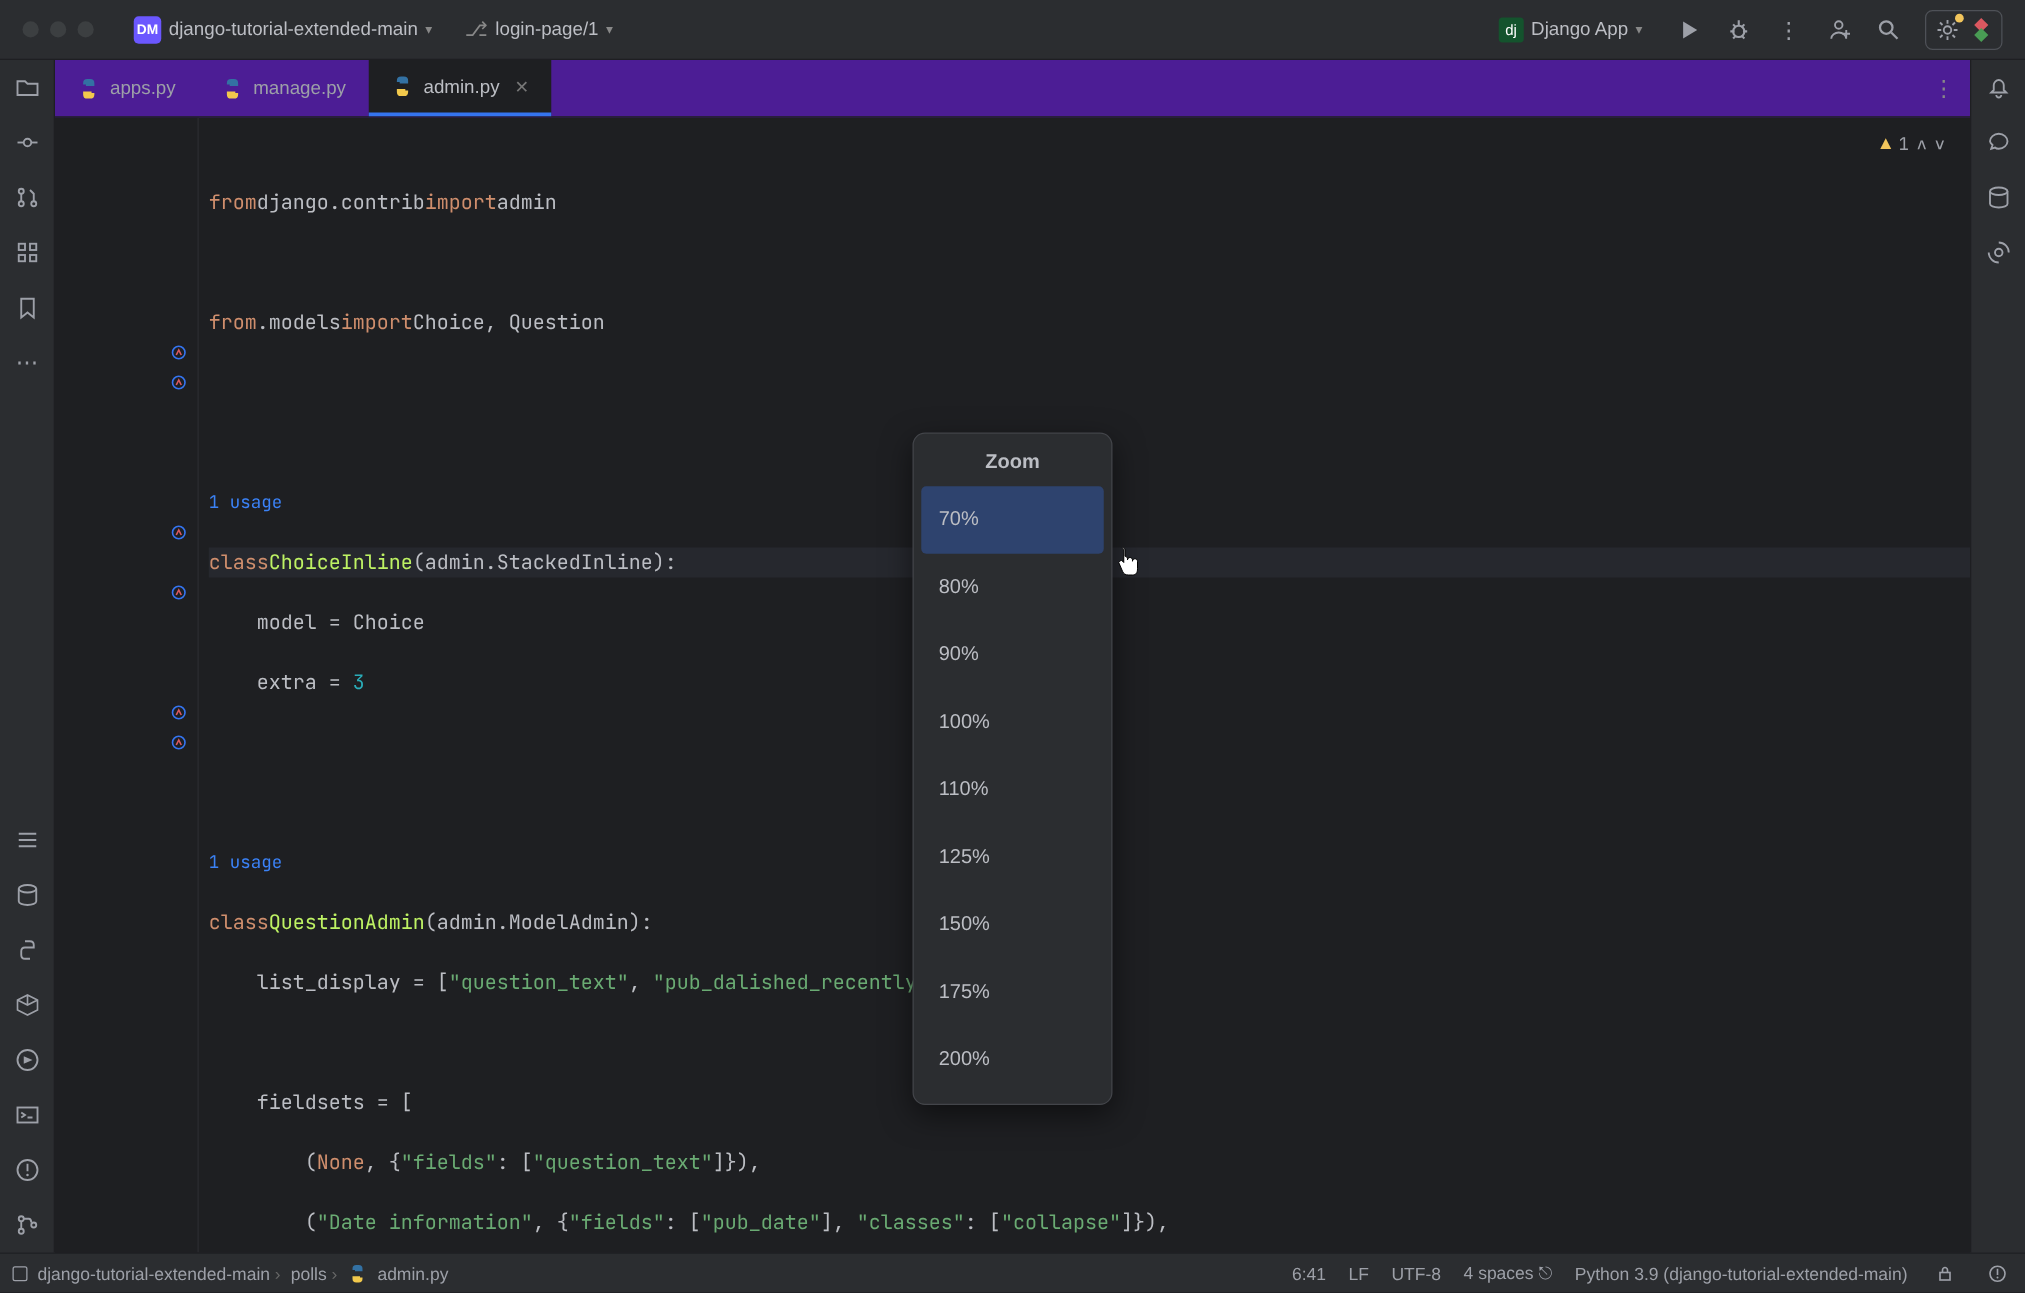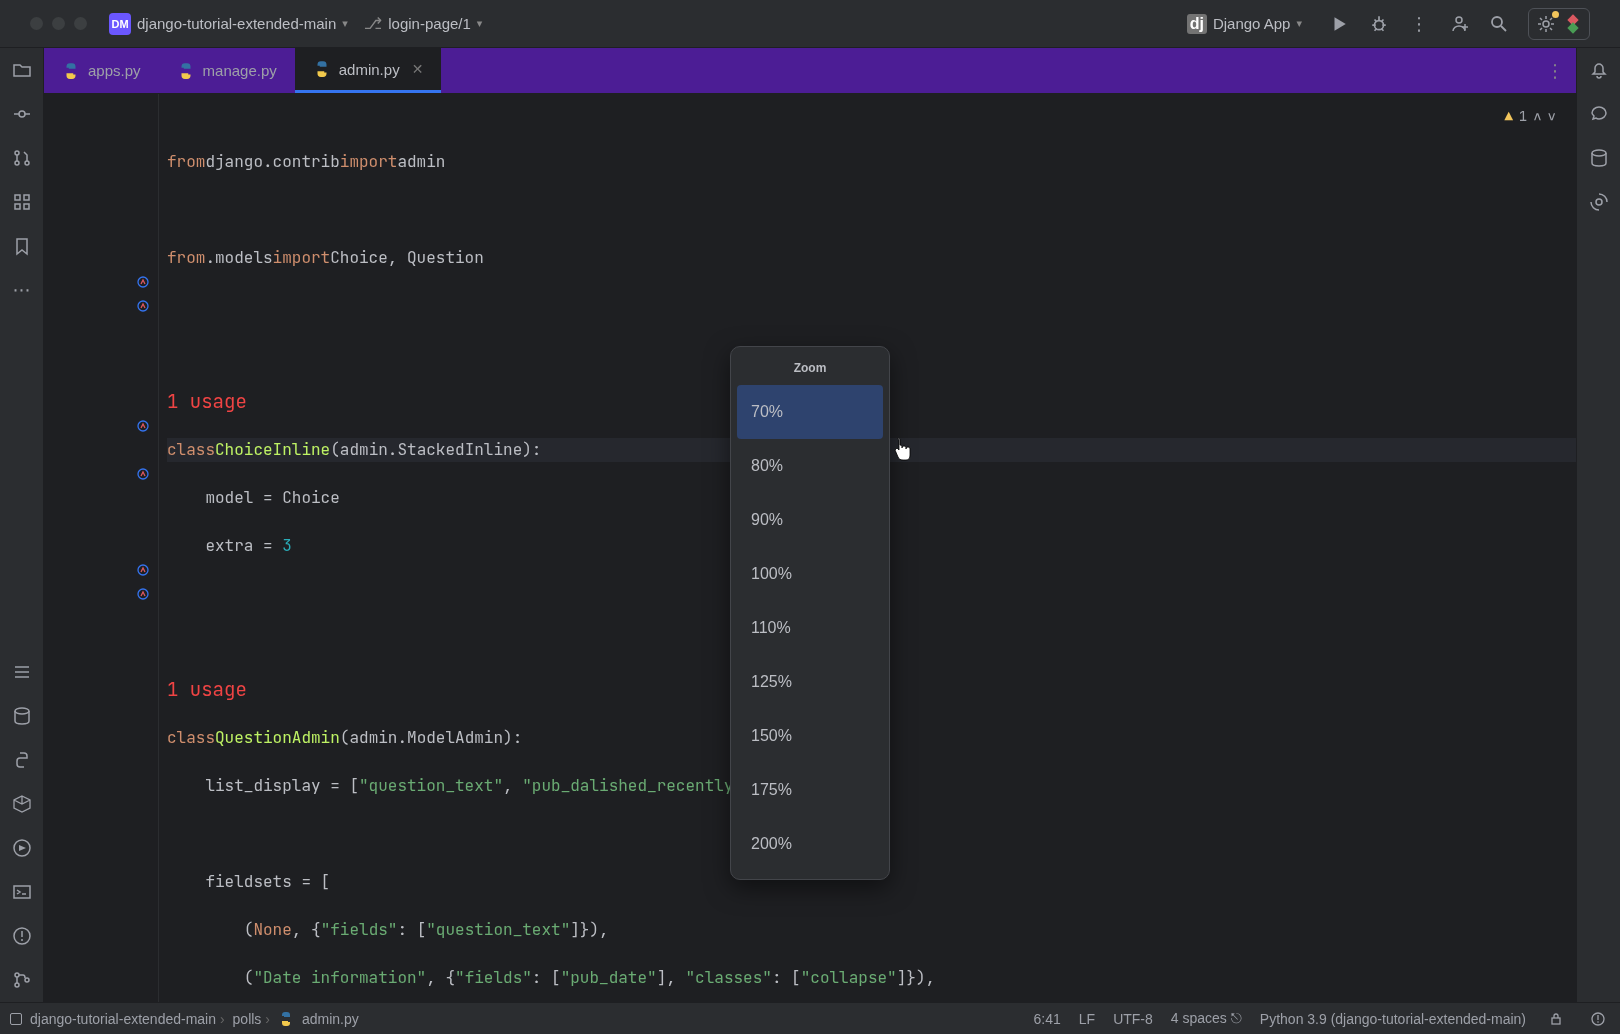--- a/index.html
+++ b/index.html
@@ -10,37 +10,38 @@
   width: 1620px;
   height: 1034px;
   overflow: hidden;
   position: relative;
 }
 .titlebar {
   height: 48px;
   background: #2b2d30;
   display: flex;
   align-items: center;
-  padding: 0 30px;
+  padding: 0 18px;
+  gap: 10px;
   border-bottom: 1px solid #1e1f22;
 }
 .traffic-lights { display: flex; gap: 9px; margin-right: 14px; }
 .tl { width: 13px; height: 13px; border-radius: 50%; background: #3c3f41; }
 .proj-icon {
   width: 22px; height: 22px; background: #6b57ff; border-radius: 4px;
   display: flex; align-items: center; justify-content: center;
   color: #fff; font-size: 11px; font-weight: 600;
 }
 .tb-text { font-size: 15px; color: #bcbec4; }
 .tb-dropdown { display: flex; align-items: center; gap: 6px; padding: 4px 8px; border-radius: 4px; }
 .chev-down { font-size: 11px; color: #888; }
 .branch-icon { color: #888; font-size: 16px; }
 .tb-spacer { flex: 1; }
 .tb-right { display: flex; align-items: center; gap: 18px; }
-.dj-icon { width: 20px; height: 20px; background: #737373; color: #fff; font-size: 16px; font-weight: bold; display: flex; align-items: center; justify-content: center; border-radius: 3px; }
+.dj-icon { width: 20px; height: 20px; background: #14532d; color: #fff; font-size: 12px; font-weight: normal; display: flex; align-items: center; justify-content: center; border-radius: 3px; }
 .play-icon { color: #5fad65; }
 .bug-icon { color: #5fad65; }
 .icon-btn { width: 22px; height: 22px; display: flex; align-items: center; justify-content: center; color: #9da0a8; font-size: 18px; cursor: pointer; }
 .settings-group {
   display: flex; align-items: center; gap: 6px; padding: 4px 6px;
   border: 1px solid #4e5157; border-radius: 6px;
 }
 .gear-yellow { position: relative; }
 .gear-yellow::after { content: ''; position: absolute; top: -2px; right: -2px; width: 7px; height: 7px; background: #f2c55c; border-radius: 50%; }
 
@@ -97,21 +98,21 @@
   white-space: pre;
 }
 .line { height: 24px; display: flex; align-items: flex-end; }
 .line.current { background: #26282e; }
 .gutter-line { height: 24px; display: flex; align-items: center; justify-content: flex-end; padding-right: 8px; }
 .gutter-icon { color: #499c54; font-size: 14px; }
 
 .kw { color: #cf8e6d; }
 .str { color: #6aab73; }
 .num { color: #2aacb8; }
-.comment-hint { color: #ef4444; font-size: 19px; margin-top: 36px; }
+.comment-hint { color: #3b82f6; font-size: 14px; margin-top: 36px; }
 .builtin { color: #cf8e6d; }
 .cls { color: #bef264; }
 
 .inspections {
   position: absolute; top: 10px; right: 20px;
   display: flex; align-items: center; gap: 6px;
   color: #9da0a8; font-size: 14px;
 }
 .warn-tri { color: #f2c55c; }
 
@@ -121,21 +122,21 @@
   width: 160px;
   background: #2b2d30;
   border: 1px solid #43454a;
   border-radius: 10px;
   box-shadow: 0 8px 24px rgba(0,0,0,0.5);
   padding: 6px 6px 8px 6px;
   z-index: 100;
 }
 .zoom-title {
   text-align: center; color: #bcbec4;
-  font-weight: 600; font-size: 12px;
+  font-weight: 600; font-size: 16px;
   padding: 8px 0 10px 0;
 }
 .zoom-item {
   padding: 18px 14px; font-size: 16px;
   color: #bcbec4; border-radius: 4px; cursor: pointer;
 }
 .zoom-item.selected { background: #2e436e; }
 
 .cursor-hand {
   position: absolute; top: 438px; left: 892px;

